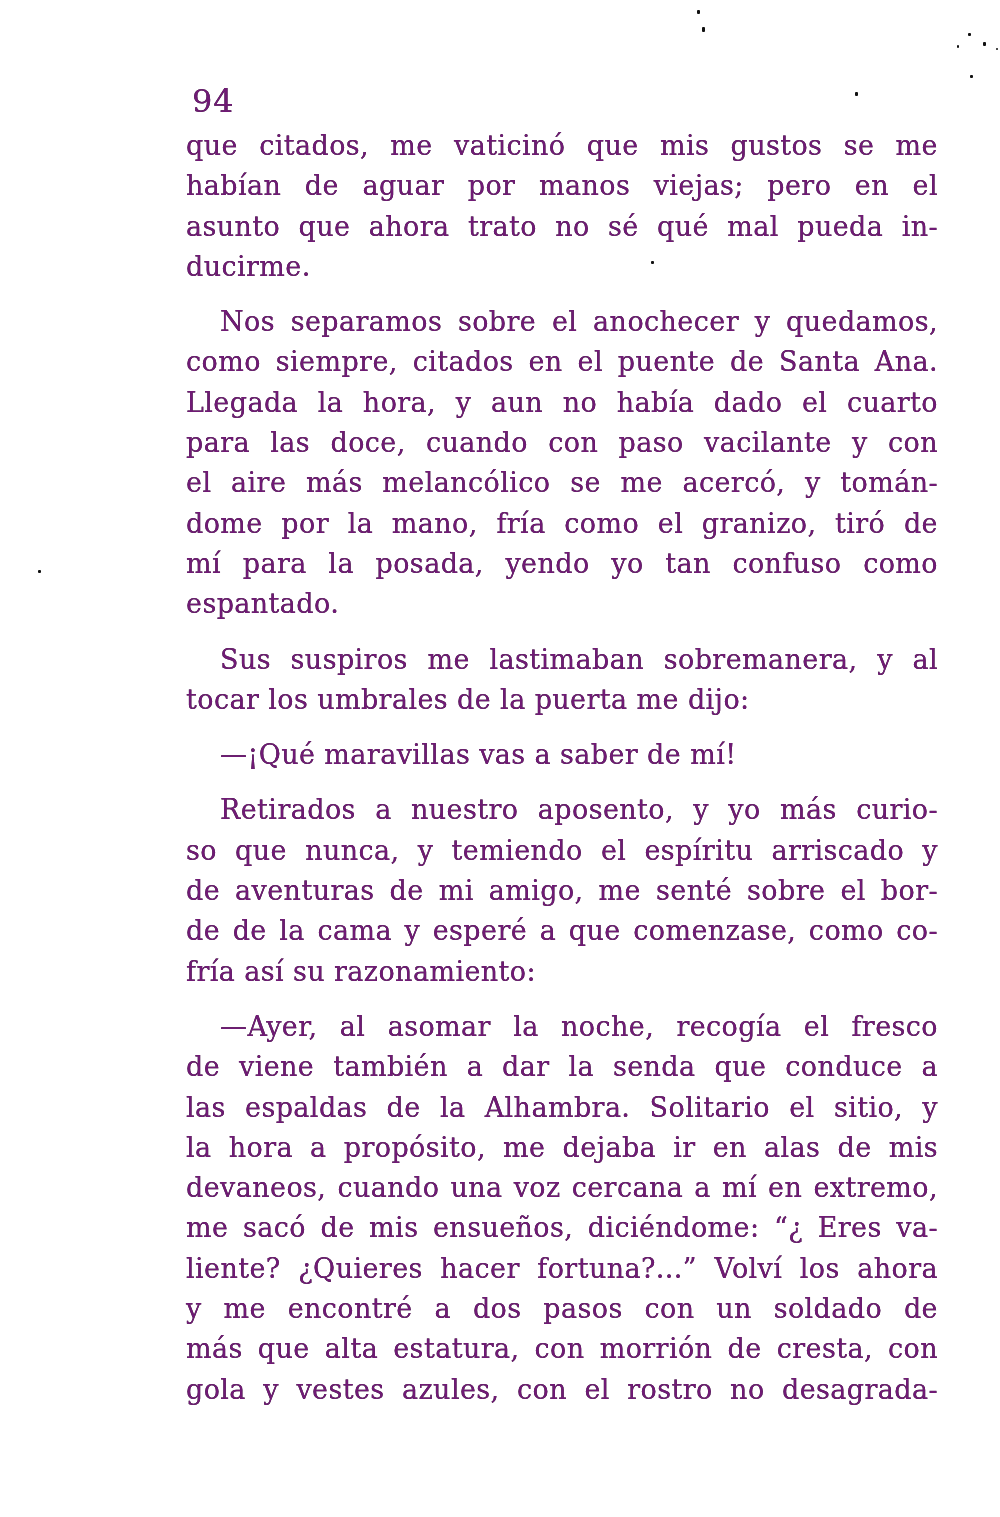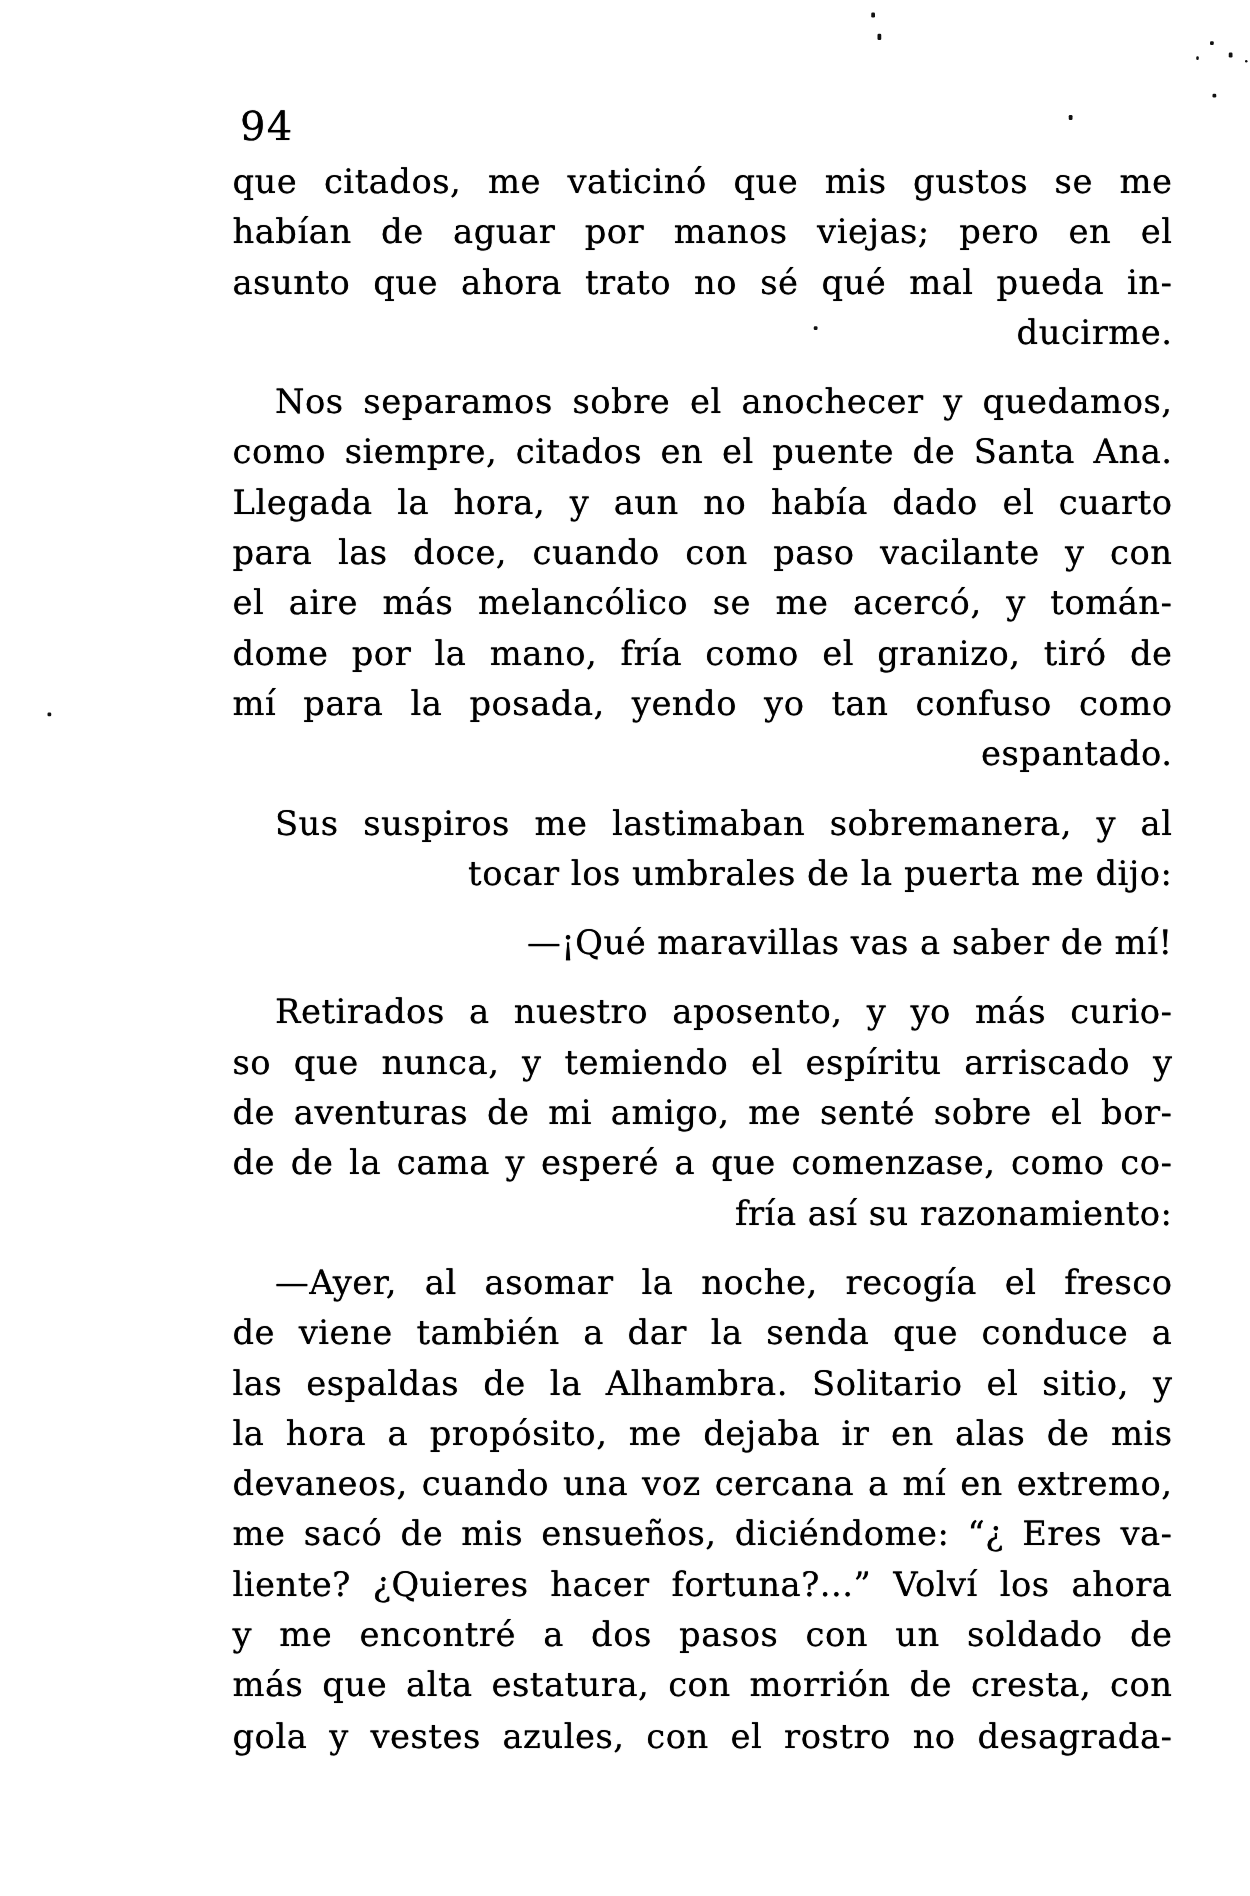--- a/index.html
+++ b/index.html
@@ -7,42 +7,42 @@
     padding: 0;
     background: #ffffff;
   }
   .page {
     position: relative;
     width: 1000px;
     height: 1517px;
     background: #ffffff;
     overflow: hidden;
     font-family: "DejaVu Serif", serif;
-    color: #000000;
+    color: #701a75;
   }
   .pageno {
     position: absolute;
     left: 192px;
     top: 82px;
     font-size: 32px;
     letter-spacing: 1px;
     text-shadow: 0 0 0.6px rgba(0,0,0,0.85);
   }
   .text-block {
     position: absolute;
     left: 186px;
     top: 126px;
     width: 752px;
   }
   .line {
     font-size: 27px;
     line-height: 40.3px;
     letter-spacing: 0.4px;
     text-shadow: 0 0 0.6px rgba(0,0,0,0.85);
-    text-align: right;
+    text-align: left;
   }
   .line.just {
     text-align: justify;
     text-align-last: justify;
     text-justify: inter-word;
   }
   .line.indent {
     text-indent: 34px;
     margin-top: 15px;
   }

